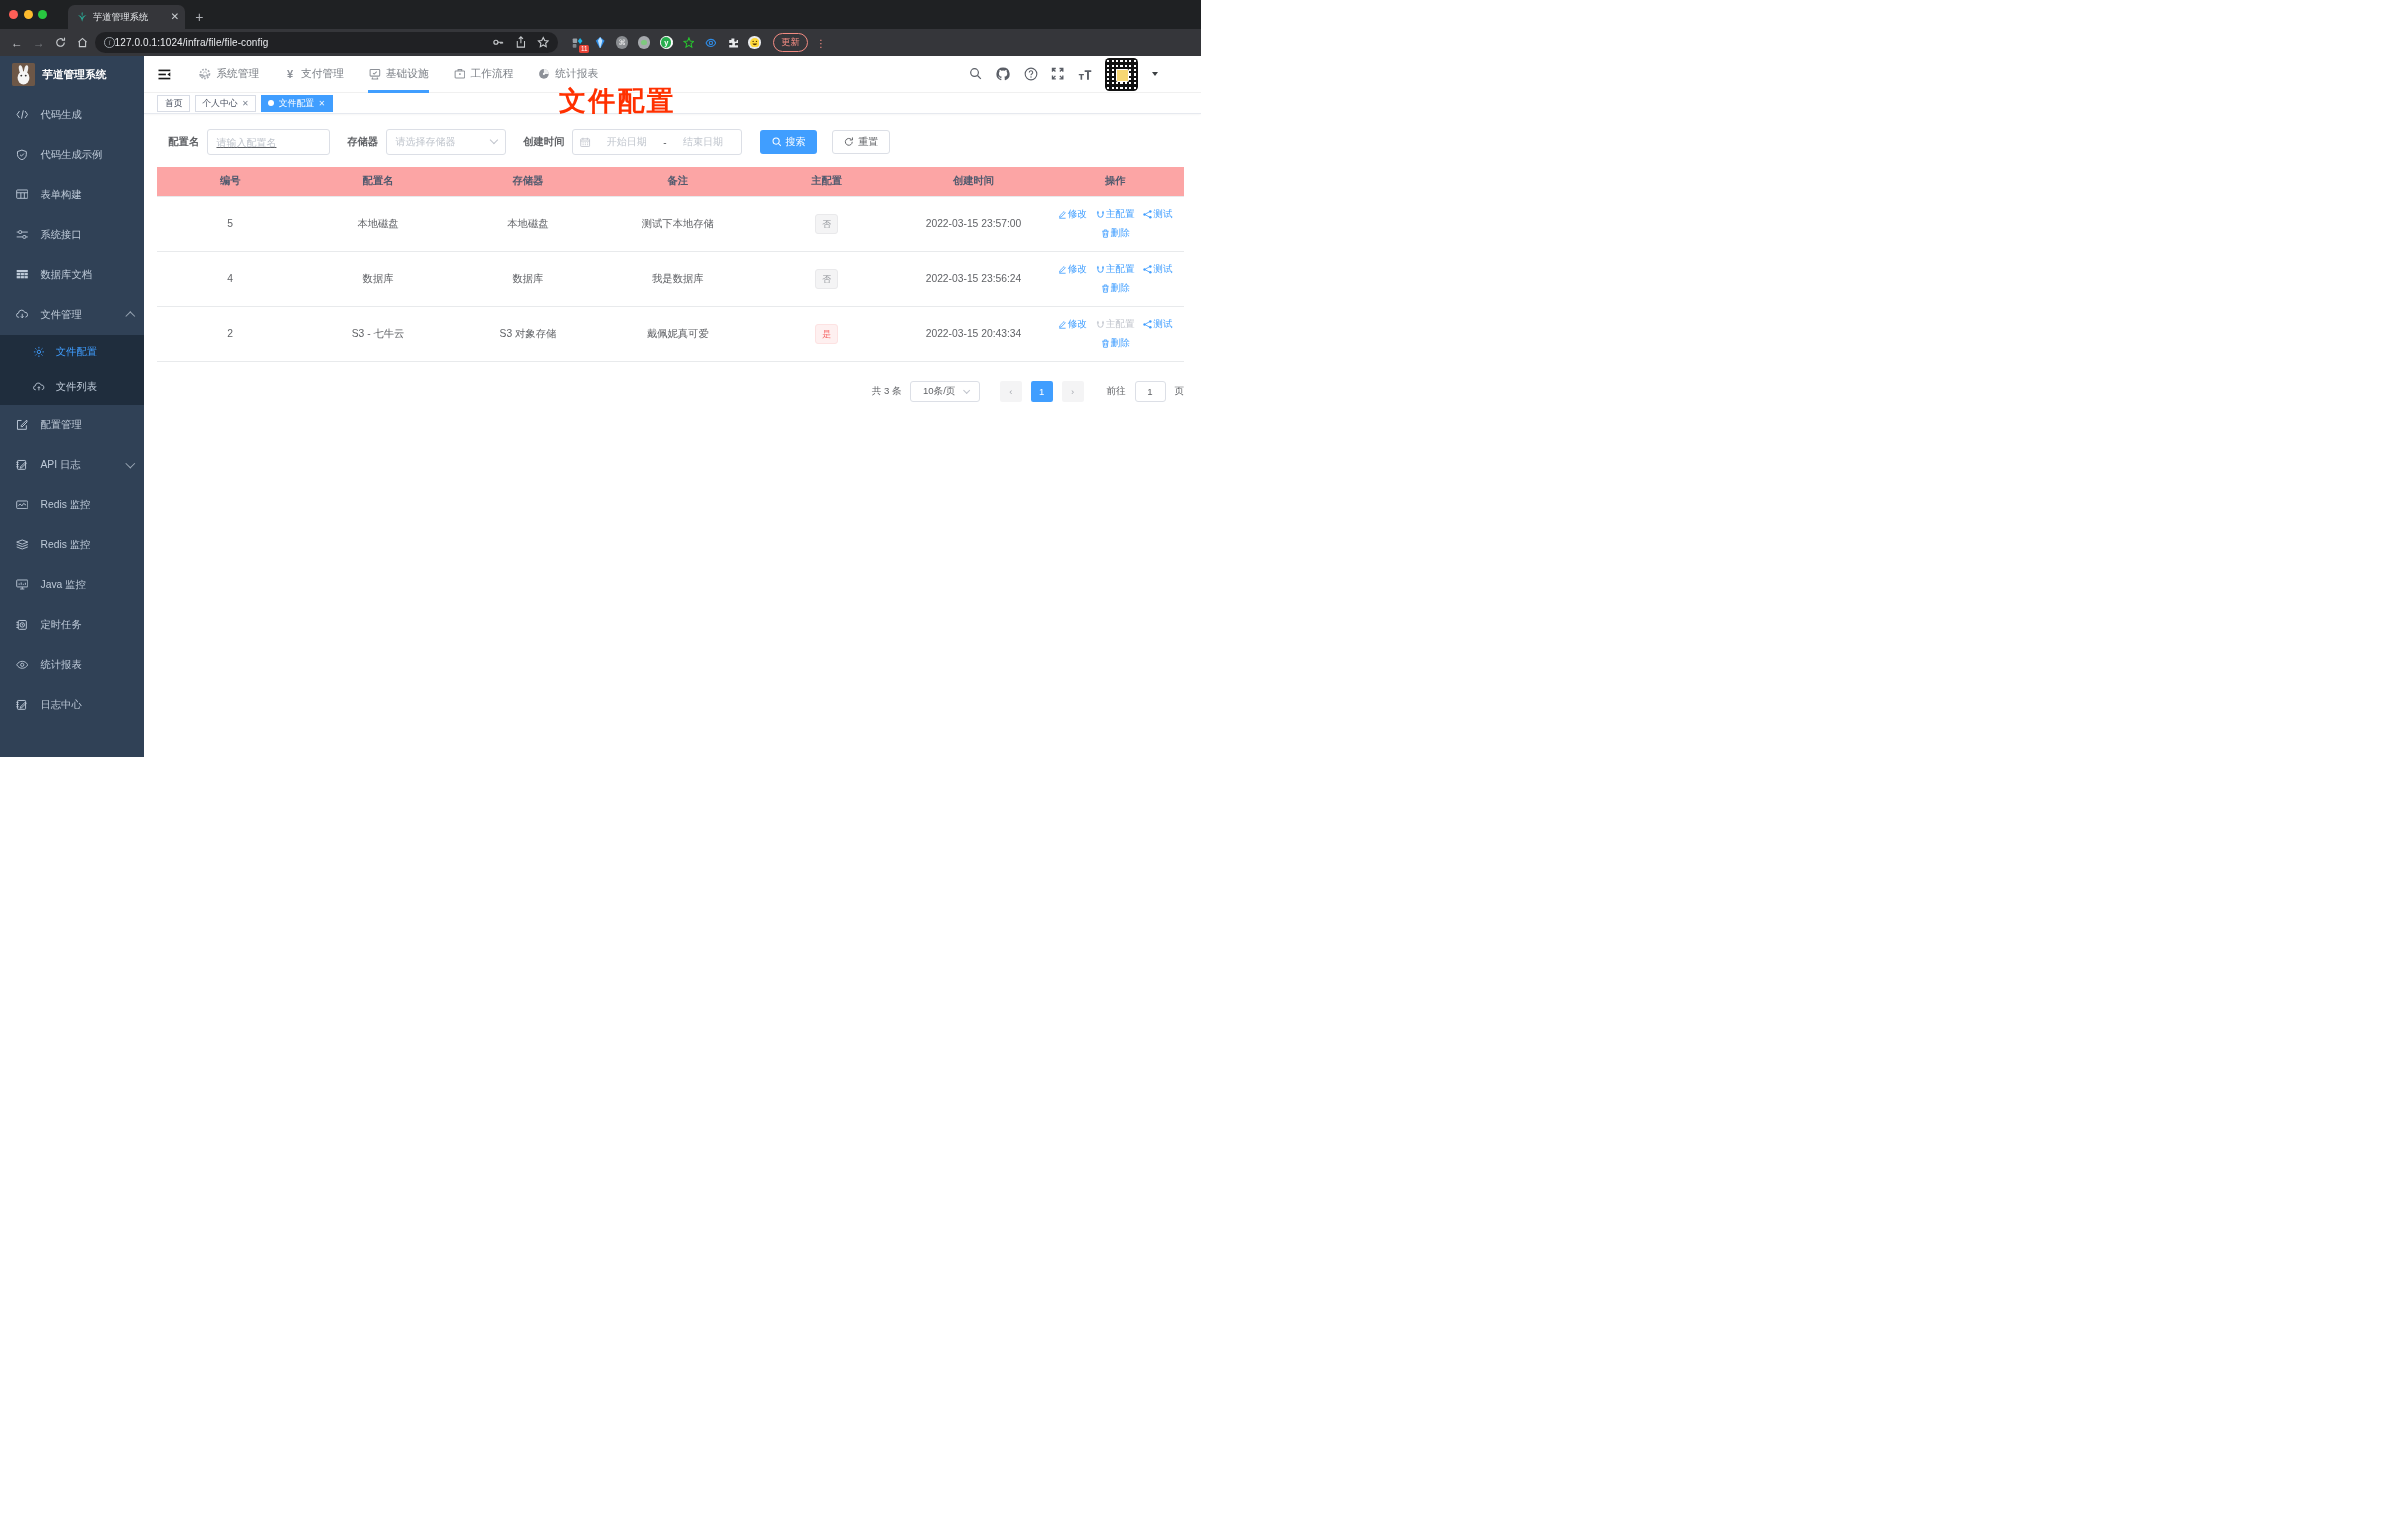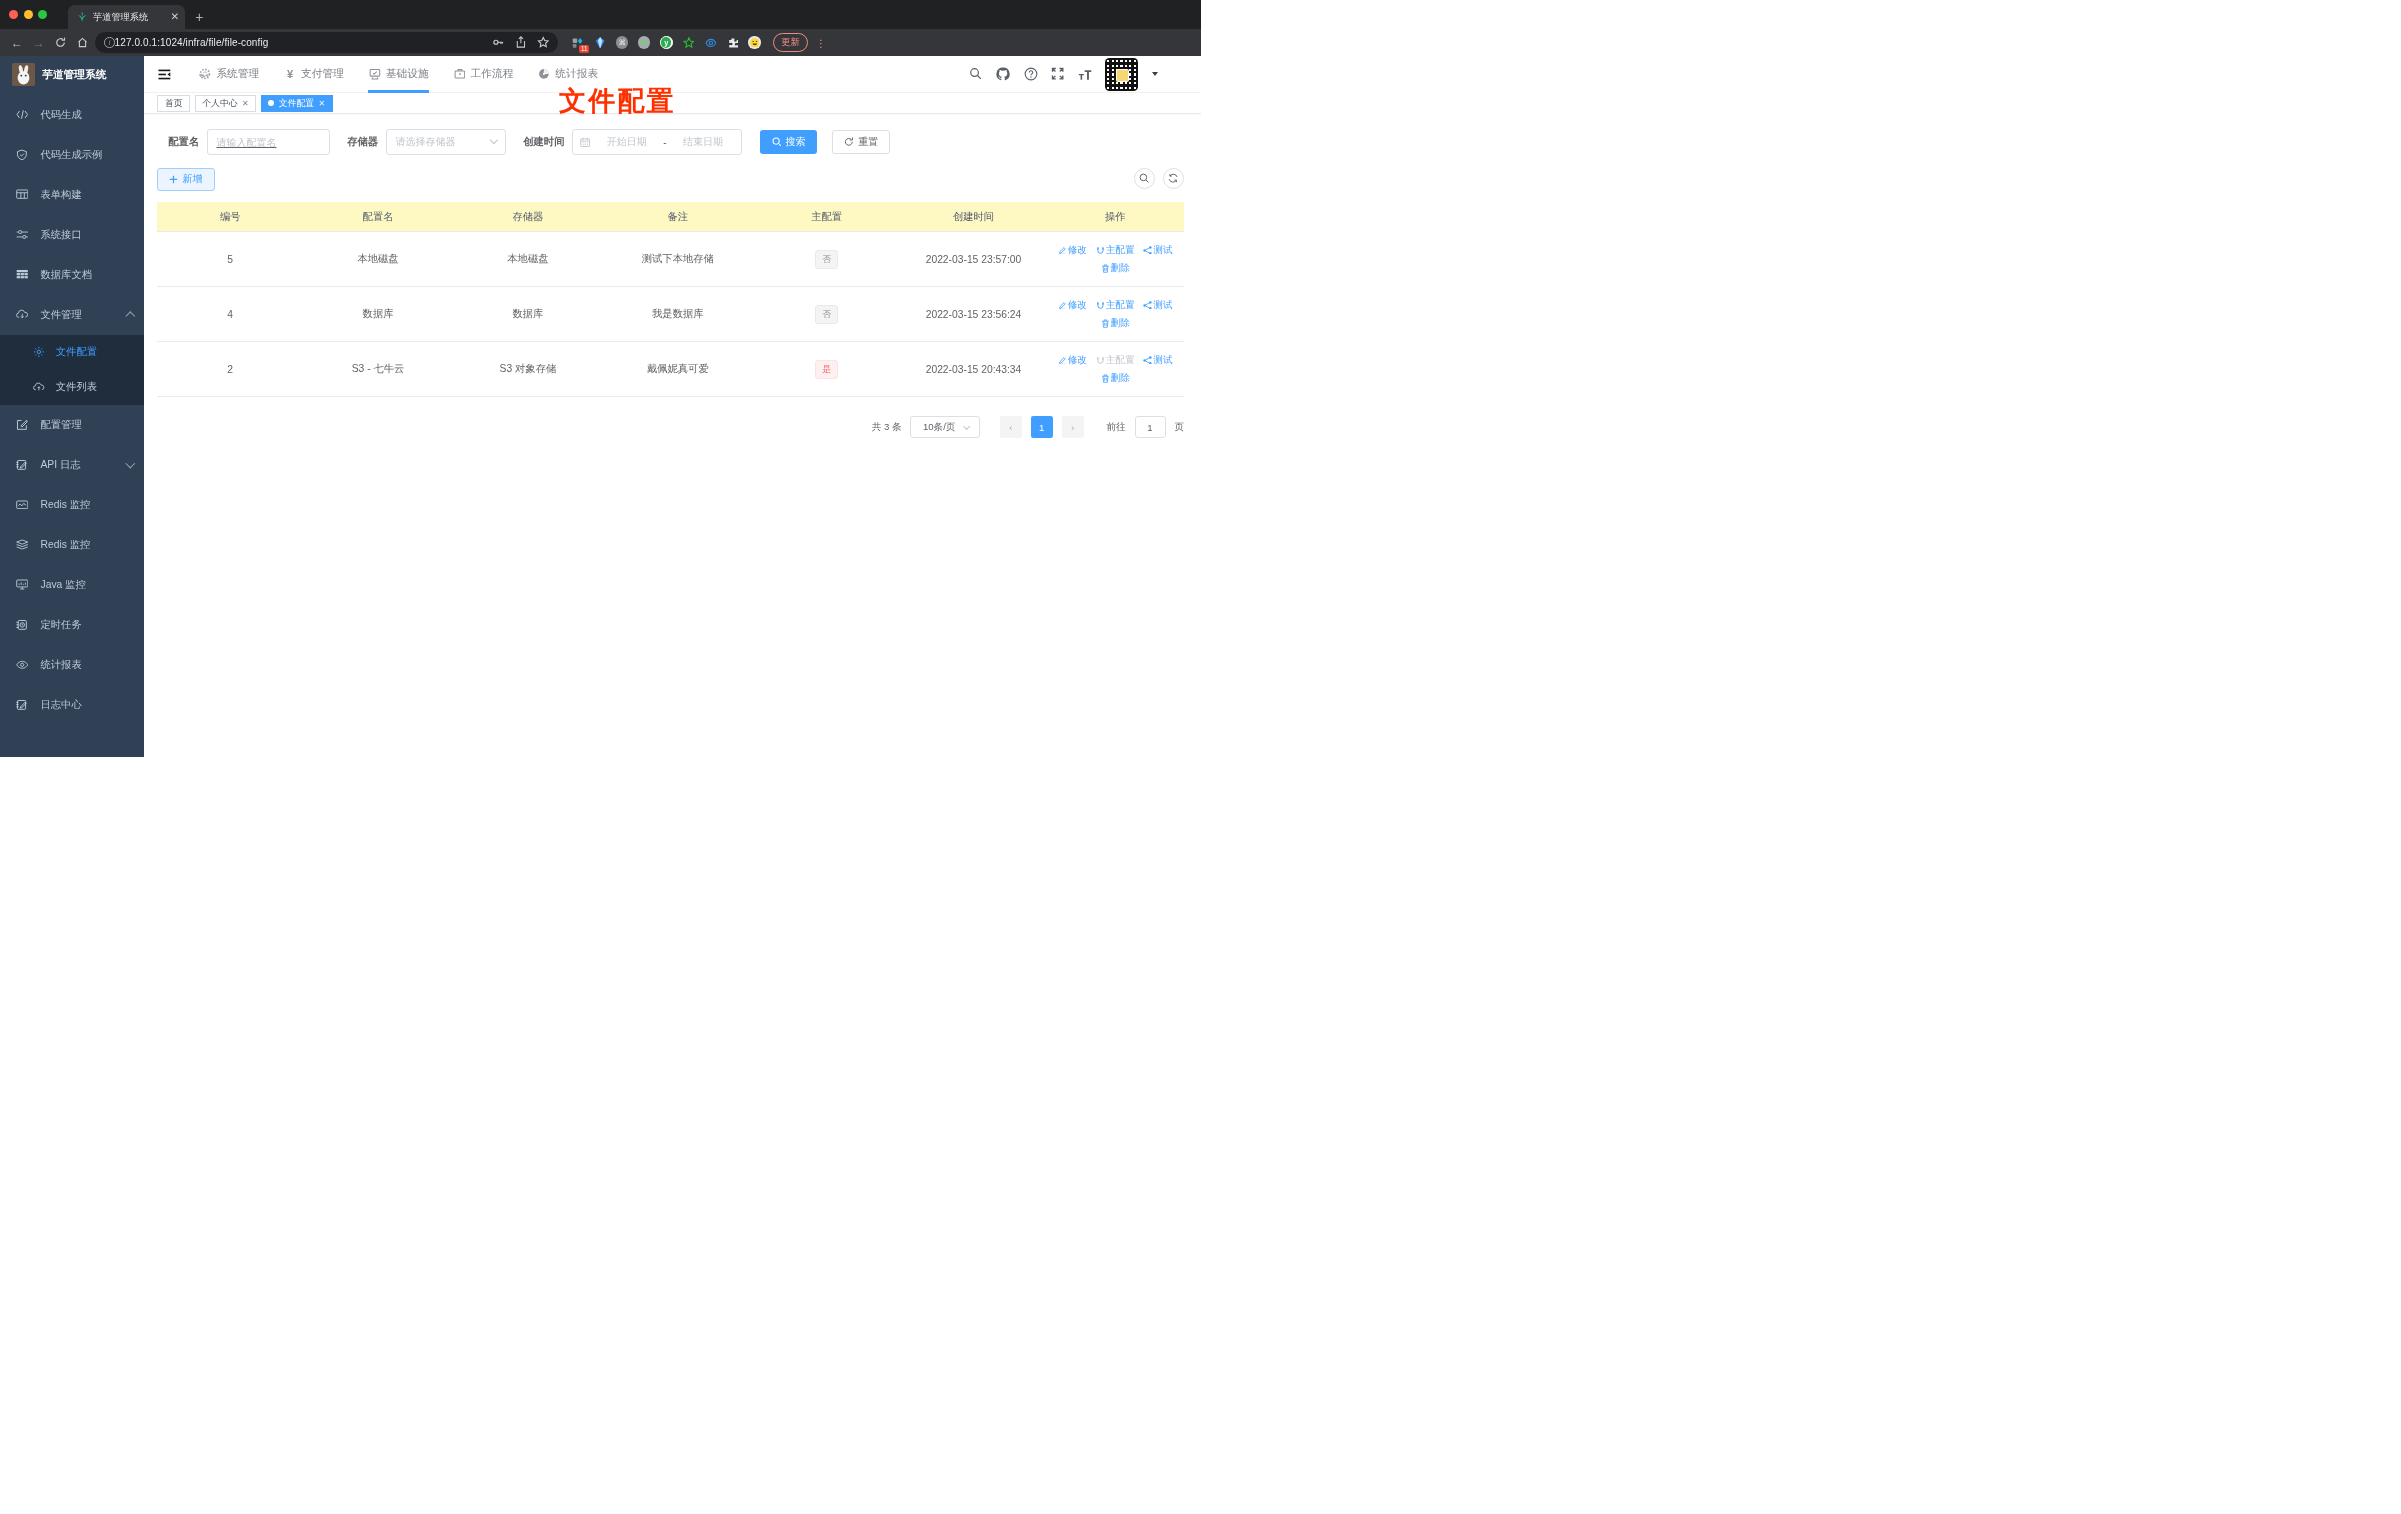--- a/index.html
+++ b/index.html
@@ -86,21 +86,21 @@
   .f-date .seg { flex:1; text-align:center; }
   .f-date .sep { color:#606266; }
   .btn { height:24px; border-radius:3px; display:inline-flex; align-items:center; gap:4.4px; padding:0 11px; font-size:10px; cursor:pointer; border:0.7px solid transparent; white-space:nowrap; }
   .btn-primary { background:#409eff; color:#fff; margin-left:10.3px; }
   .btn-plain { background:#fff; border-color:#dcdfe6; color:#606266; margin-left:7.4px; }
   .btn-add { background:#ecf5ff; border-color:#a0cfff; color:#409eff; height:23px; margin-top:12.5px; }
   .tool-right { float:right; margin-top:12.5px; display:flex; gap:7.4px; }
   .circle-btn { width:21.4px; height:21.4px; border-radius:50%; border:0.7px solid #dcdfe6; background:#fff; display:flex; align-items:center; justify-content:center; color:#5a5e66; cursor:pointer; }
 
   table.grid { width:100%; border-collapse:collapse; margin-top:11.8px; table-layout:fixed; }
-  .grid th { background:#fef9c3; color:#515a6e; font-weight:normal; font-size:10.3px; height:29.5px; text-align:center; border-bottom:0.7px solid #e8eaec; }
+  .grid th { background:#fca5a5; color:#515a6e; font-weight:bold; font-size:10.3px; height:29.5px; text-align:center; border-bottom:0.7px solid #e8eaec; }
   .grid td { height:55px; text-align:center; color:#606266; font-size:10.3px; border-bottom:0.7px solid #e8eaec; }
   .cell-tag { display:inline-block; min-width:20.7px; padding:4.4px 5.9px; border-radius:3px; font-size:8.9px; line-height:1; }
   .tag-info { background:#f4f4f5; border:0.7px solid #e9e9eb; color:#909399; }
   .tag-danger { background:#fef0f0; border:0.7px solid #fde2e2; color:#f56c6c; }
   .acts { display:flex; flex-wrap:wrap; justify-content:center; align-items:center; column-gap:8.9px; row-gap:5.9px; max-width:125px; margin:0 auto; }
   .alink { color:#409eff; font-size:9.6px; display:inline-flex; align-items:center; gap:1px; cursor:pointer; white-space:nowrap; }
   .alink.disabled { color:#c0c4cc; cursor:not-allowed; }
   .alink svg { flex:none; }
 
   .pager { display:flex; align-items:center; justify-content:flex-end; gap:8.9px; margin-top:19px; color:#606266; font-size:9.6px; }
@@ -520,42 +520,20 @@
         </button>
         <button class="btn btn-plain">
           <svg width="9.6" height="9.6" viewBox="0 0 14 14" fill="none" stroke="#606266" stroke-width="1.4">
               <path d="M12 7a5 5 0 1 1-1.5-3.5"></path>
               <path d="M12.3 1.2v3.2H9.1" stroke-linecap="round"></path>
             </svg>
           <span>重置</span>
         </button>
       </div>
 
-      <div style="overflow:hidden">
-        <button class="btn btn-add">
-          <svg width="8.9" height="8.9" viewBox="0 0 12 12" stroke="#409eff" stroke-width="1.6">
-              <path d="M6 1v10M1 6h10"></path>
-            </svg>
-          <span>新增</span>
-        </button>
-        <div class="tool-right">
-          <span class="circle-btn">
-              <svg width="10.3" height="10.3" viewBox="0 0 14 14" fill="none" stroke="#5a5e66" stroke-width="1.3">
-                <circle cx="6" cy="6" r="4.5"></circle>
-                <path d="M9.5 9.5 12.8 12.8"></path>
-              </svg>
-            </span>
-          <span class="circle-btn">
-              <svg width="10.3" height="10.3" viewBox="0 0 14 14" fill="none" stroke="#5a5e66" stroke-width="1.3">
-                <path d="M12.5 5.5A5.6 5.6 0 0 0 2.6 4.1M1.5 8.5a5.6 5.6 0 0 0 9.9 1.4"></path>
-                <path d="M2.6 1.6v2.6h2.6M11.4 12.4V9.8H8.8"></path>
-              </svg>
-            </span>
-        </div>
-      </div>
 
       <table class="grid">
         <colgroup>
             <col style="width:14.2%">
             <col style="width:14.6%">
             <col style="width:14.6%">
             <col style="width:14.6%">
             <col style="width:14.4%">
             <col style="width:14.2%">
             <col style="width:13.4%">

